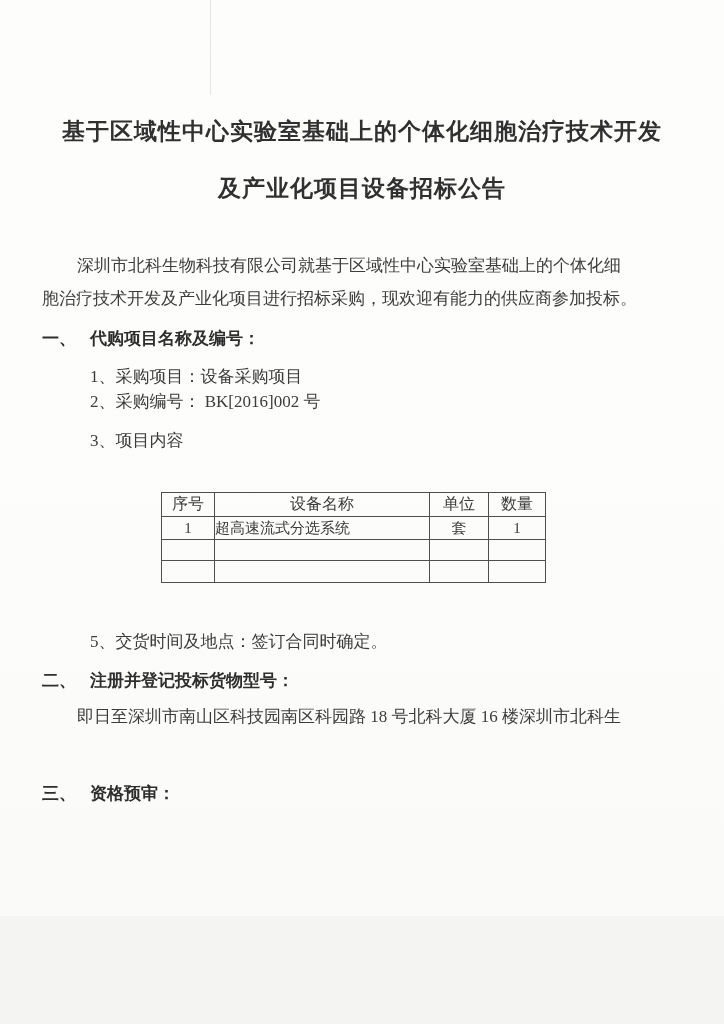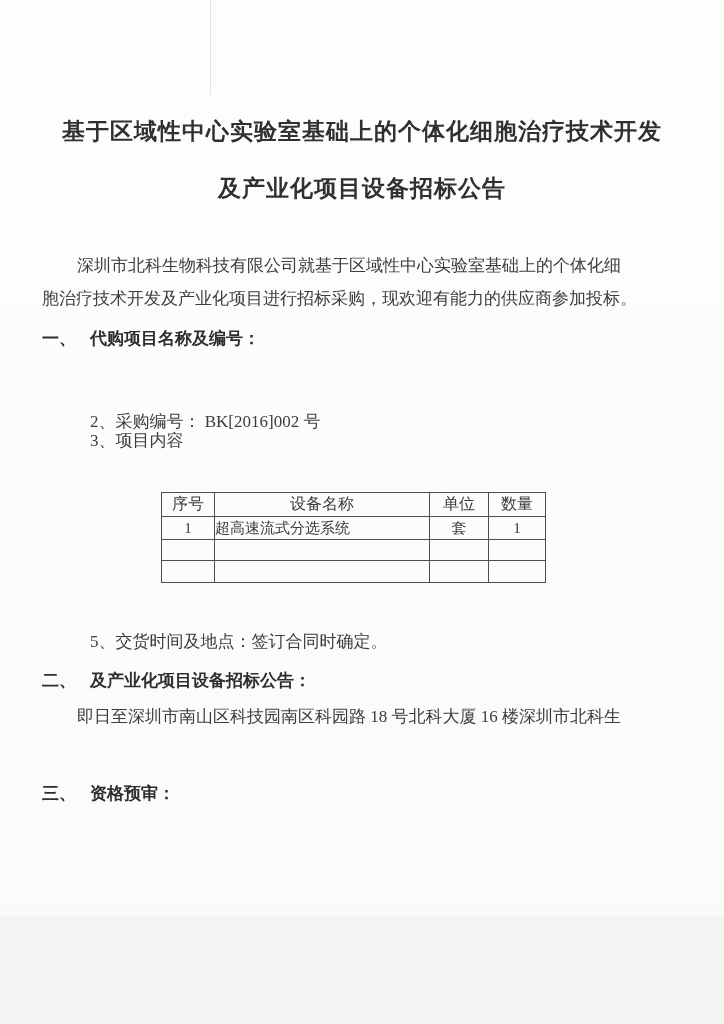--- a/index.html
+++ b/index.html
@@ -70,21 +70,22 @@
 
   <div class="abs para lh33" style="top:249px;">
     <div class="line indent35">深圳市北科生物科技有限公司就基于区域性中心实验室基础上的个体化细</div>
     <div class="line">胞治疗技术开发及产业化项目进行招标采购，现欢迎有能力的供应商参加投标。</div>
   </div>
 
   <div class="abs heading" style="top:327px;">
     <span class="hlabel">一、</span><span>代购项目名称及编号：</span>
   </div>
 
-  <div class="abs item" style="top:410px;font-family:Liberation Serif, serif;">2、采购编号： BK[2016]002 号</div>
+  <div class="abs item" style="top:365px;">1、采购项目：设备采购项目</div>
+  <div class="abs item" style="top:390px;font-family:Liberation Serif, serif;">2、采购编号： BK[2016]002 号</div>
   <div class="abs item" style="top:429px;text-align:right;">3、项目内容</div>
 
   <table class="spec">
     <colgroup>
       <col style="width:53px;">
         <col style="width:215px;">
         <col style="width:59px;">
         <col style="width:57px;">
     </colgroup>
     <tbody>
@@ -111,21 +112,21 @@
         <td class="name"></td>
         <td></td>
         <td></td>
       </tr>
     </tbody>
   </table>
 
   <div class="abs item" style="top:630px;">5、交货时间及地点：签订合同时确定。</div>
 
   <div class="abs heading" style="top:669px;">
-    <span class="hlabel">二、</span><span>及产业化项目设备招标公告：</span>
+    <span class="hlabel">二、</span><span>注册并登记投标货物型号：</span>
   </div>
 
   <div class="abs para lh40" style="top:697px;">
     <div class="line indent35">即日至深圳市南山区科技园南区科园路 18 号北科大厦 16 楼深圳市北科生</div>
   </div>
 
   <div class="abs heading" style="top:782px;">
     <span class="hlabel">三、</span><span>资格预审：</span>
   </div>
 

